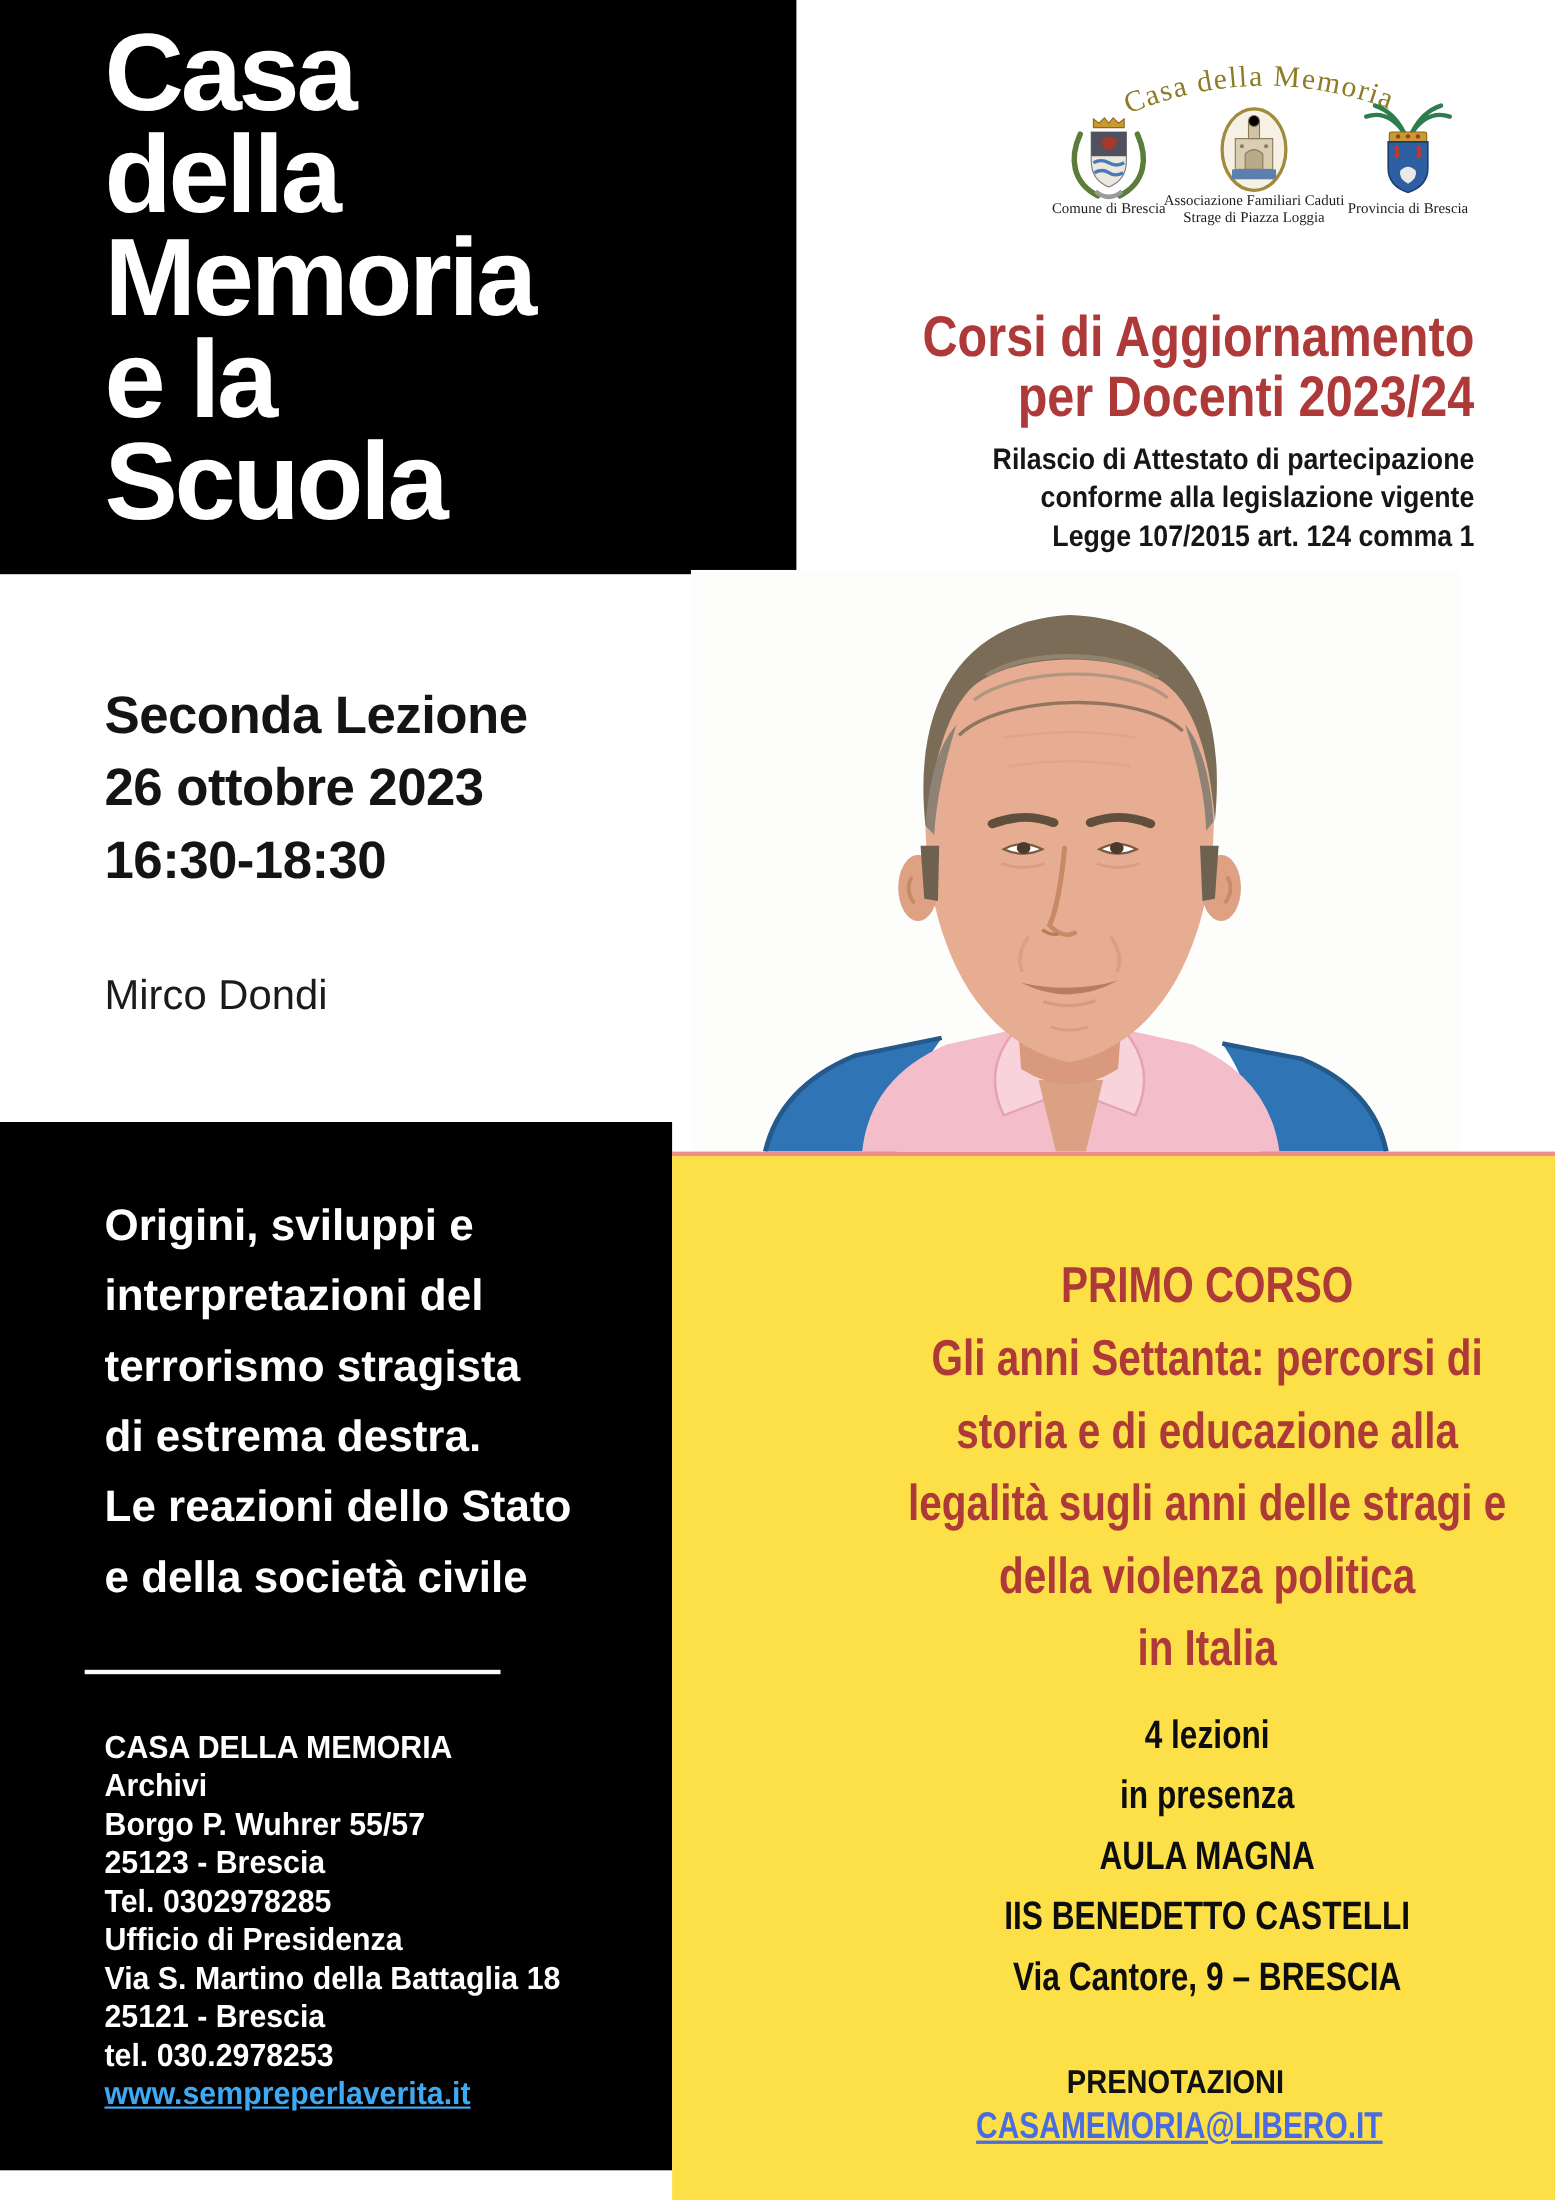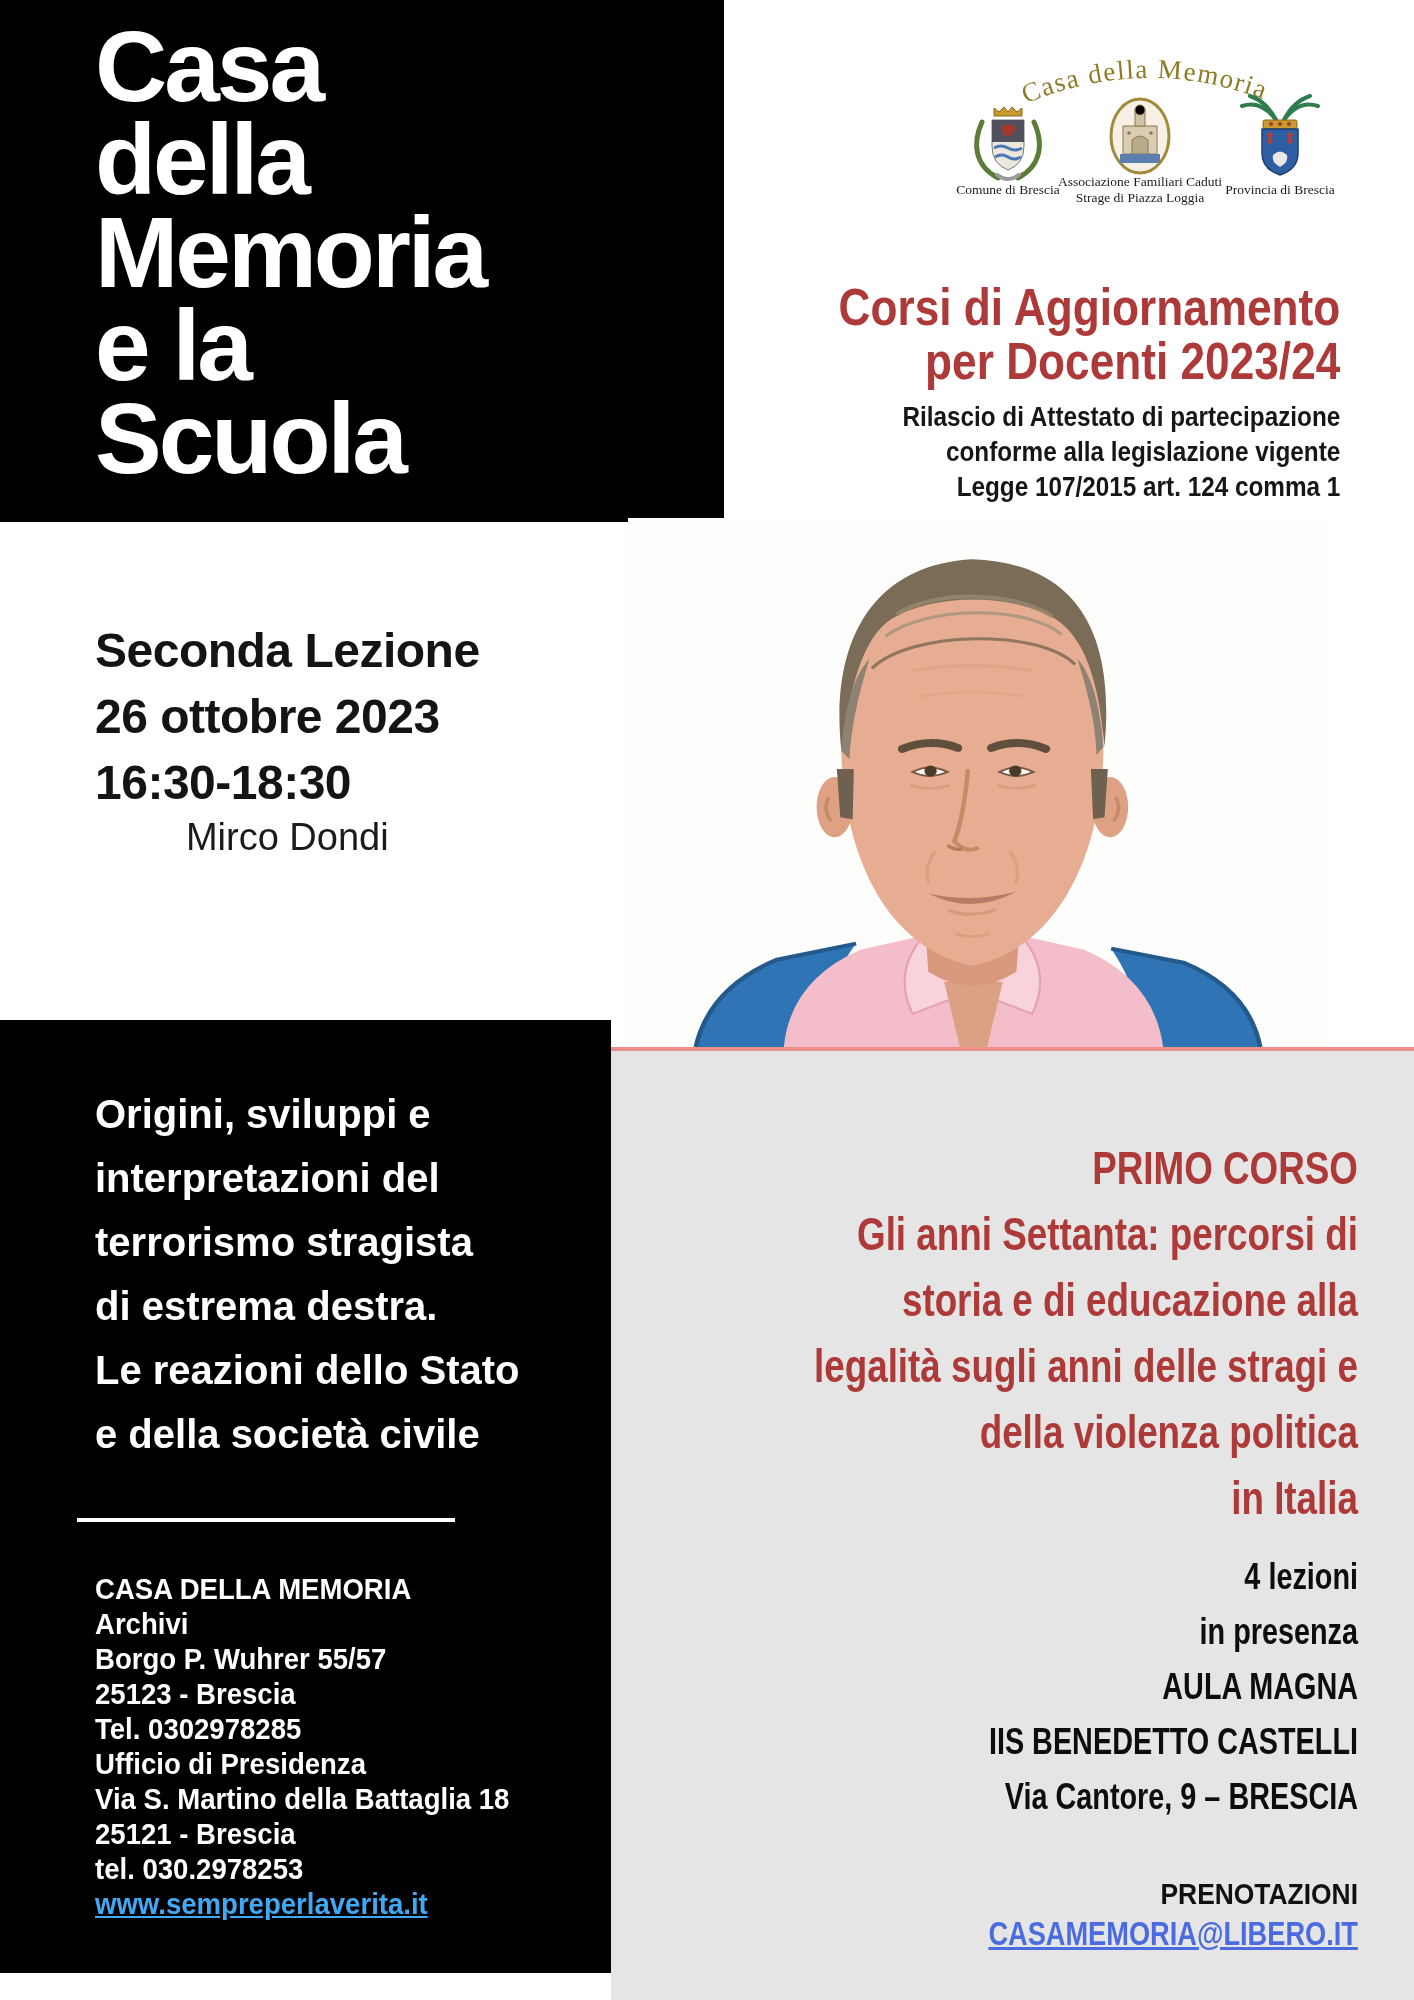--- a/index.html
+++ b/index.html
@@ -22,41 +22,41 @@
   
   .course-header{right:74px;top:280px;text-align:right;}
   .course-title{color:#ad3a38;font-weight:bold;font-size:52px;line-height:54px;text-align:right;}
   .course-title .ln{transform:scaleX(.85);transform-origin:right center;}
   .course-note{color:#161616;font-weight:bold;font-size:27px;line-height:35px;margin-top:12px;}
   .course-note .ln{transform:scaleX(.9);transform-origin:right center;}
 
   
   .lesson-block{left:95px;top:618px;color:#141414;}
   .lesson-lines{font-weight:bold;font-size:48px;line-height:66px;letter-spacing:-0.5px;}
-  .speaker{font-size:38px;font-weight:400;color:#1b1b1b;text-align:center;}
+  .speaker{margin-top:68px;font-size:38px;font-weight:400;color:#1b1b1b;}
 
   
   .portrait{left:628px;top:518px;width:700px;height:529px;}
   .portrait svg{width:100%;height:100%;display:block;}
 
   
   .bottom-black{left:0;top:1020px;width:611px;height:953px;background:#000;}
   .topic{position:absolute;left:95px;top:62px;color:#fff;font-weight:bold;
          font-size:40px;line-height:64px;letter-spacing:0;}
   .divider{position:absolute;left:77px;top:498px;width:378px;height:4px;background:#fff;}
   .contact{position:absolute;left:95px;top:552px;color:#fff;font-weight:bold;
            font-size:29px;line-height:35px;}
   .contact .ln{transform:scaleX(.95);transform-origin:left center;}
   .website-link{color:#3fa9f4;text-decoration:underline;display:inline-block;
                 transform:scaleX(.95);transform-origin:left center;font-weight:bold;}
 
   
-  .gray-panel{left:611px;top:1047px;width:803px;height:953px;background:#e5e5e5;
+  .gray-panel{left:611px;top:1047px;width:803px;height:953px;background:#fde047;
               border-top:4px solid #ec8f88;box-sizing:border-box;
-              padding:84px 56px 0 55px;text-align:right;}
+              padding:84px 29px 0 55px;text-align:center;}
   .primo{color:#ad3a38;font-weight:bold;font-size:46px;line-height:66px;}
   .primo .ln{transform:scaleX(.8);transform-origin:right center;}
   .details{color:#0d0d0d;font-weight:bold;font-size:36px;line-height:55px;margin-top:18px;}
   .details .ln{transform:scaleX(.8);transform-origin:right center;}
   .booking{margin-top:52px;}
   .booking-label{color:#111;font-weight:bold;font-size:30px;line-height:36px;
                  transform:scaleX(.88);transform-origin:right center;}
   .booking-email{display:inline-block;color:#4a6ce0;font-weight:bold;font-size:34px;line-height:42px;
                  text-decoration:underline;transform:scaleX(.8);transform-origin:right center;}
   a{cursor:pointer;}

